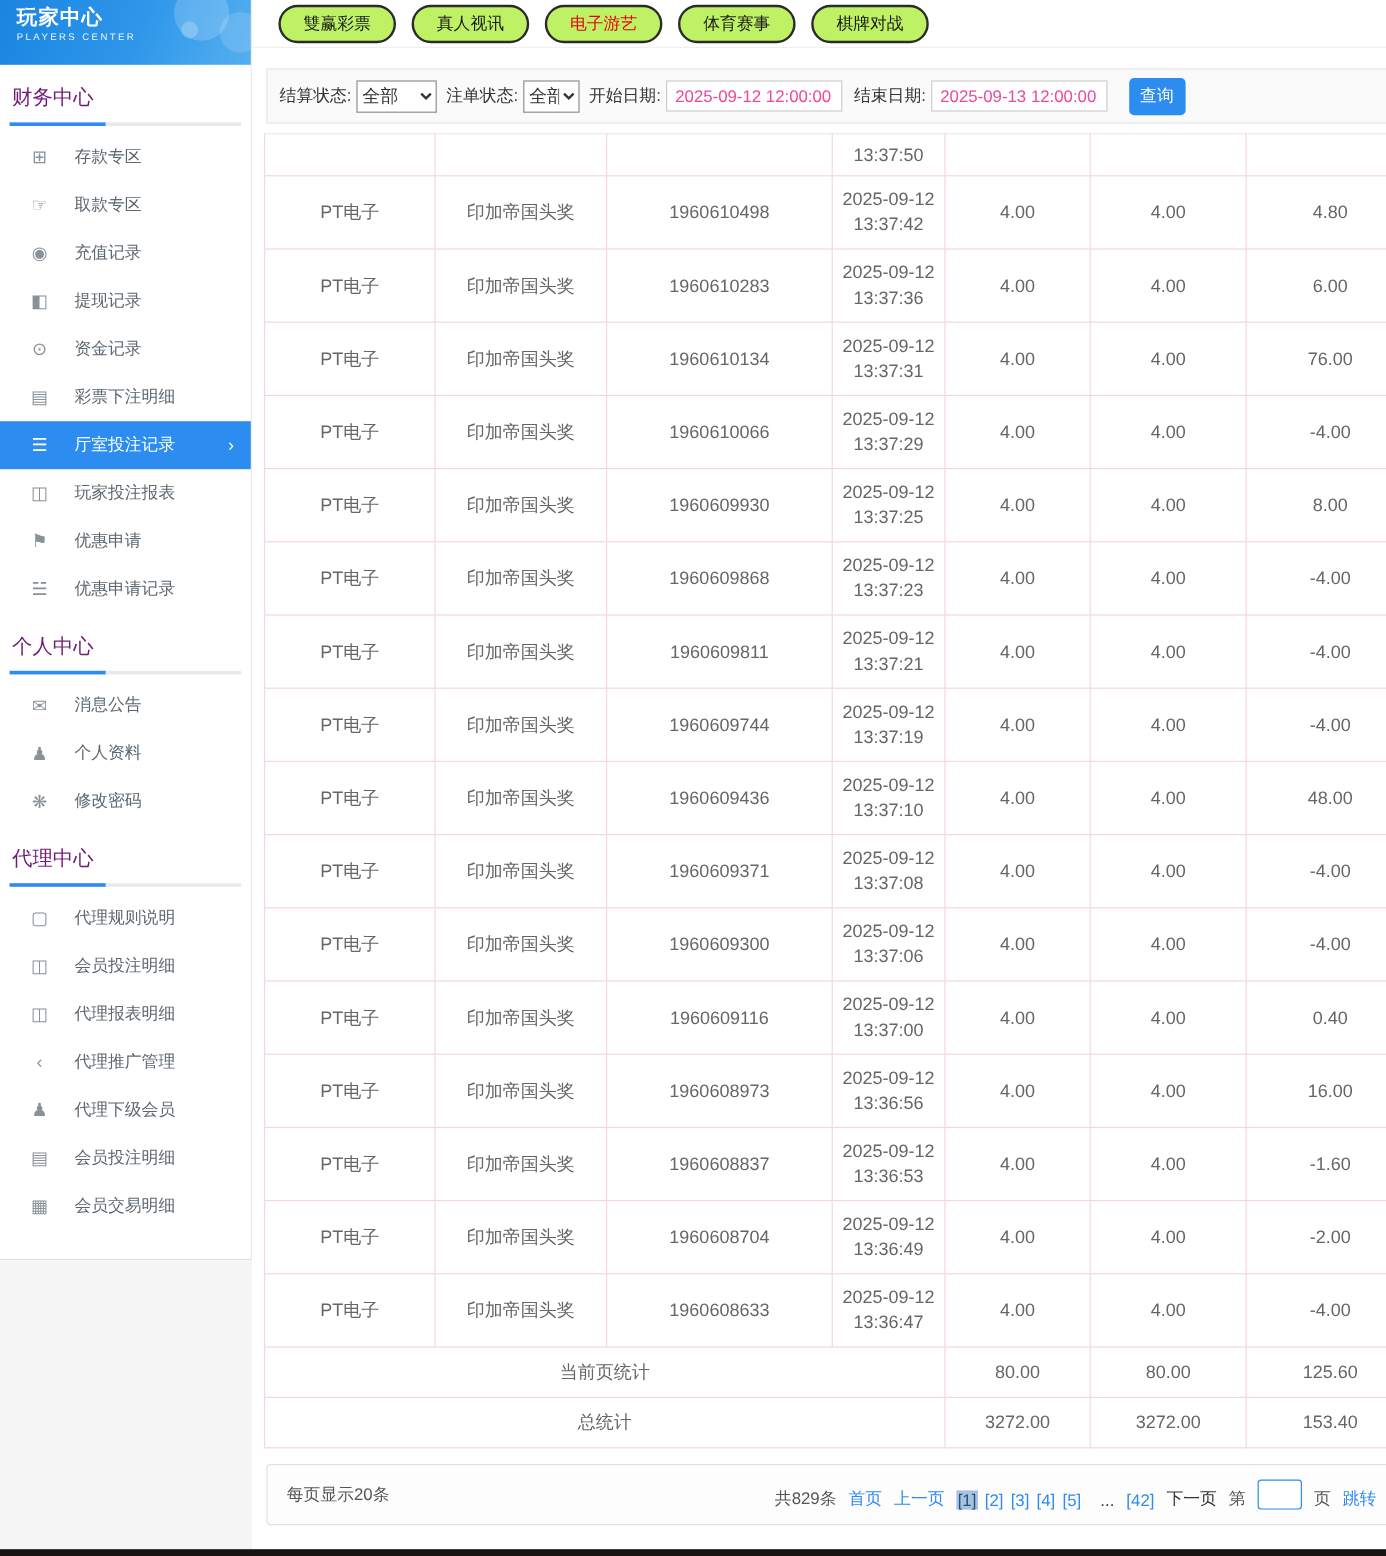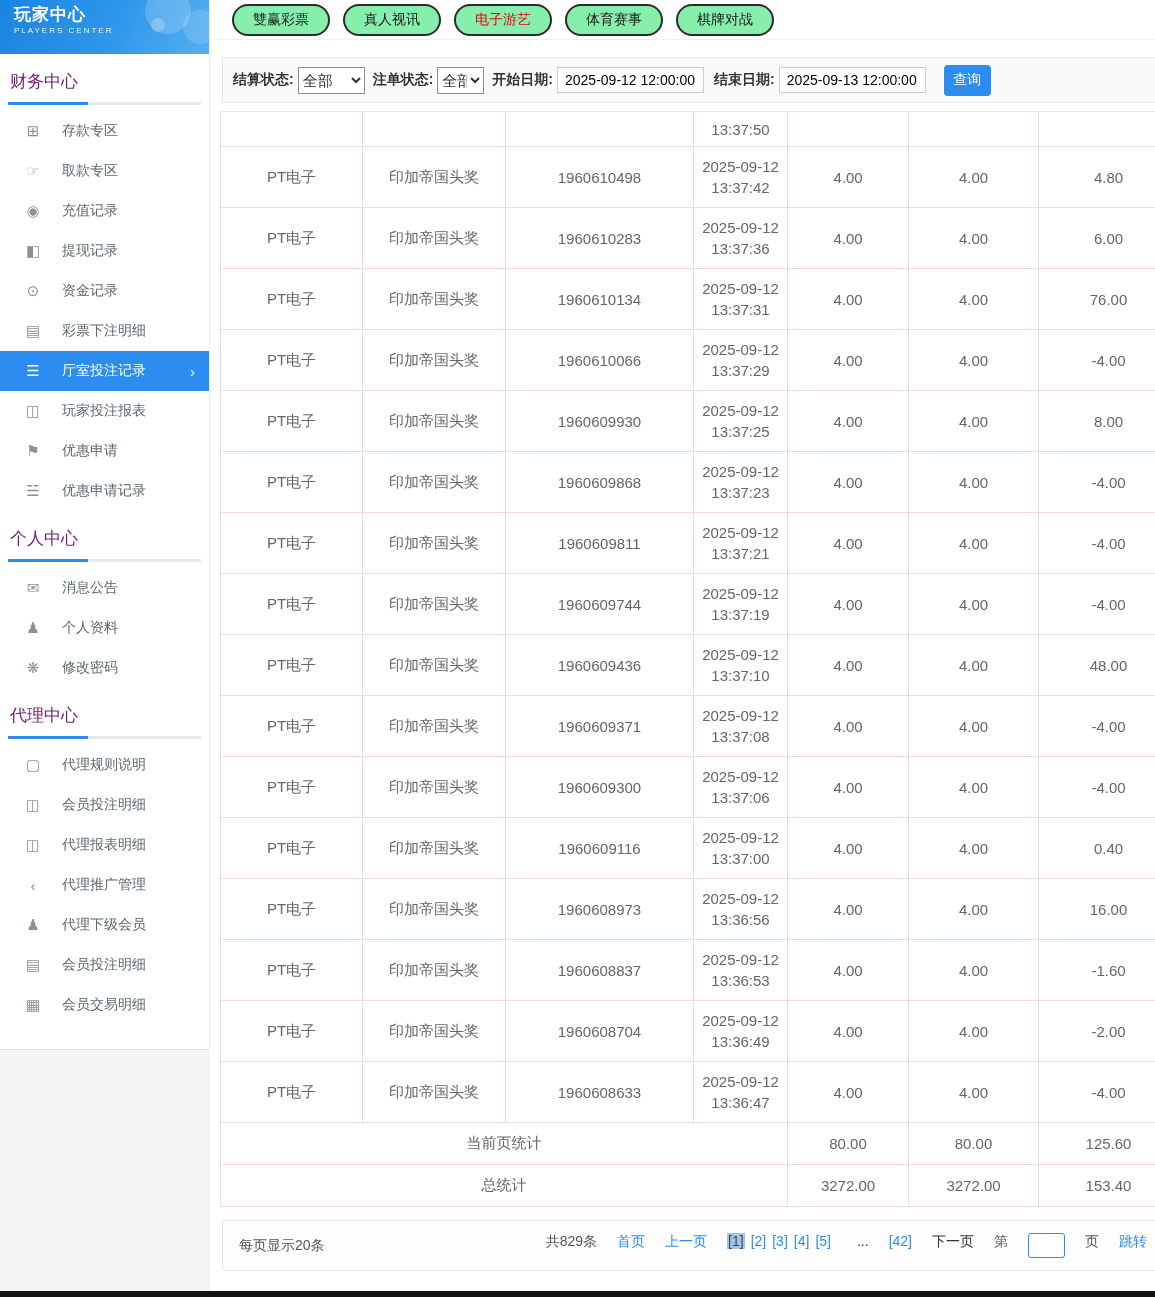--- a/index.html
+++ b/index.html
@@ -20,41 +20,41 @@
   .section-rule .blue { position:absolute; left:0; top:0; height:3px; width:80px; background:#2d8cf0; }
   .side-item { height:40px; display:flex; align-items:center; color:#5c6770; font-size:14px; cursor:pointer; position:relative; }
   .side-item .ic { width:18px; margin:0 20px 0 24px; color:#8a9299; font-size:15px; text-align:center; flex:none; }
   .side-item.active { background:#2d8cf0; color:#fff; }
   .side-item.active .ic { color:#fff; }
   .side-item .chev { position:absolute; right:14px; font-size:15px; color:#fff; }
 
   
   .main { margin-left:210px; position:relative; width:945px; }
   .tabs { display:flex; align-items:center; gap:13px; height:40px; padding-left:22px; border-bottom:1px solid #f0f0f0; background:#fff; }
-  .tab { border:2px solid #2b2b2b; border-radius:17px; background:#86efac; color:#1a1a1a; font-size:14px; padding:5px 19px; cursor:pointer; font-family:inherit; white-space:nowrap; }
+  .tab { border:2px solid #2b2b2b; border-radius:17px; background:#bef264; color:#1a1a1a; font-size:14px; padding:5px 19px; cursor:pointer; font-family:inherit; white-space:nowrap; }
   .tab.active { color:#e60012; }
 
   .filterbar { margin:17px 0 0 12px; width:940px; height:46px; background:#fafafa; border:1px solid #e7e7e7; display:flex; align-items:center; padding-left:10px; font-size:14px; color:#333; }
-  .filterbar label { margin-right:4px; white-space:nowrap;font-weight:bold; }
+  .filterbar label { margin-right:4px; white-space:nowrap; }
   .filterbar select { height:27px; border:1px solid #8f8f8f; background:#fff; font-size:15px; color:#333; margin-right:8px; font-family:Liberation Sans, sans-serif; }
   .sel-settle { width:67px; }
   .sel-order { width:47px; }
-  .filterbar input.date { width:147px; height:26px; border:1px solid #ccc; font-size:14px; color:#000000; padding:0 7px; margin-right:10px; font-family:inherit; }
+  .filterbar input.date { width:147px; height:26px; border:1px solid #ccc; font-size:14px; color:#ec4899; padding:0 7px; margin-right:10px; font-family:inherit; }
   .btn-search { width:47px; height:31px; background:#2d8cf0; border:none; border-radius:4px; color:#fff; font-size:14px; margin-left:8px; cursor:pointer; font-family:inherit; }
 
   
   table.bet { border-collapse:collapse; table-layout:fixed; width:958px; margin:8px 0 0 10px; font-size:15px; color:#666; background:#fff; }
   table.bet td { border:1px solid #f5d8d8; border-top-color:#f0dede; text-align:center; vertical-align:middle; height:61px; padding:0 2px; overflow:hidden; }
   table.bet tr.partial td { height:35px; border-top-color:#e9e9e9; }
   .t2 { line-height:21px; }
   tr.summary td { height:42px; }
 
   
   .pager { margin:13px 0 0 12px; width:940px; height:51px; border:1px solid #e3e3e3; border-radius:3px; background:#fdfdfd; display:flex; align-items:center; justify-content:space-between; padding:0 14px 0 16px; font-size:14px; color:#555; }
-  .pager-right { display:flex; align-items:flex-start; gap:20px; white-space:nowrap; }
+  .pager-right { display:flex; align-items:flex-end; gap:10px; white-space:nowrap; }
   .plink { color:#2d8cf0; text-decoration:none; cursor:pointer; }
   .pcur { background:#a9c2da; color:#1d4f91; padding:0 1px; }
   .pdark { color:#333; }
   .jump-input { width:37px; height:25px; border:1px solid #2d8cf0; border-radius:3px; font-size:13px; text-align:center; }
 
   .footer-bar { position:absolute; left:0; bottom:0; width:1155px; height:6px; background:#161310; }
 </style>
 </head>
 <body>
 

